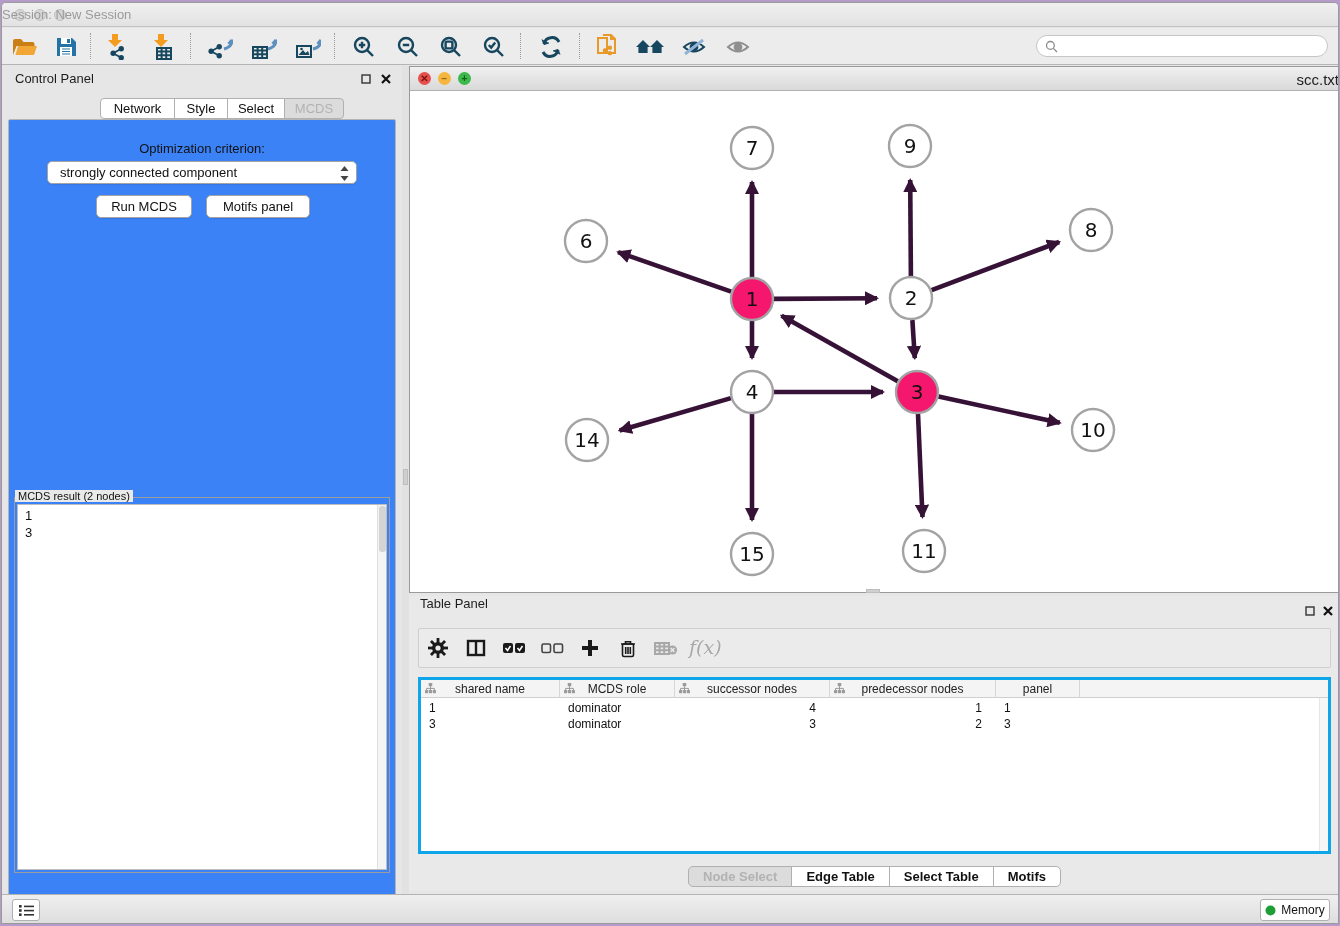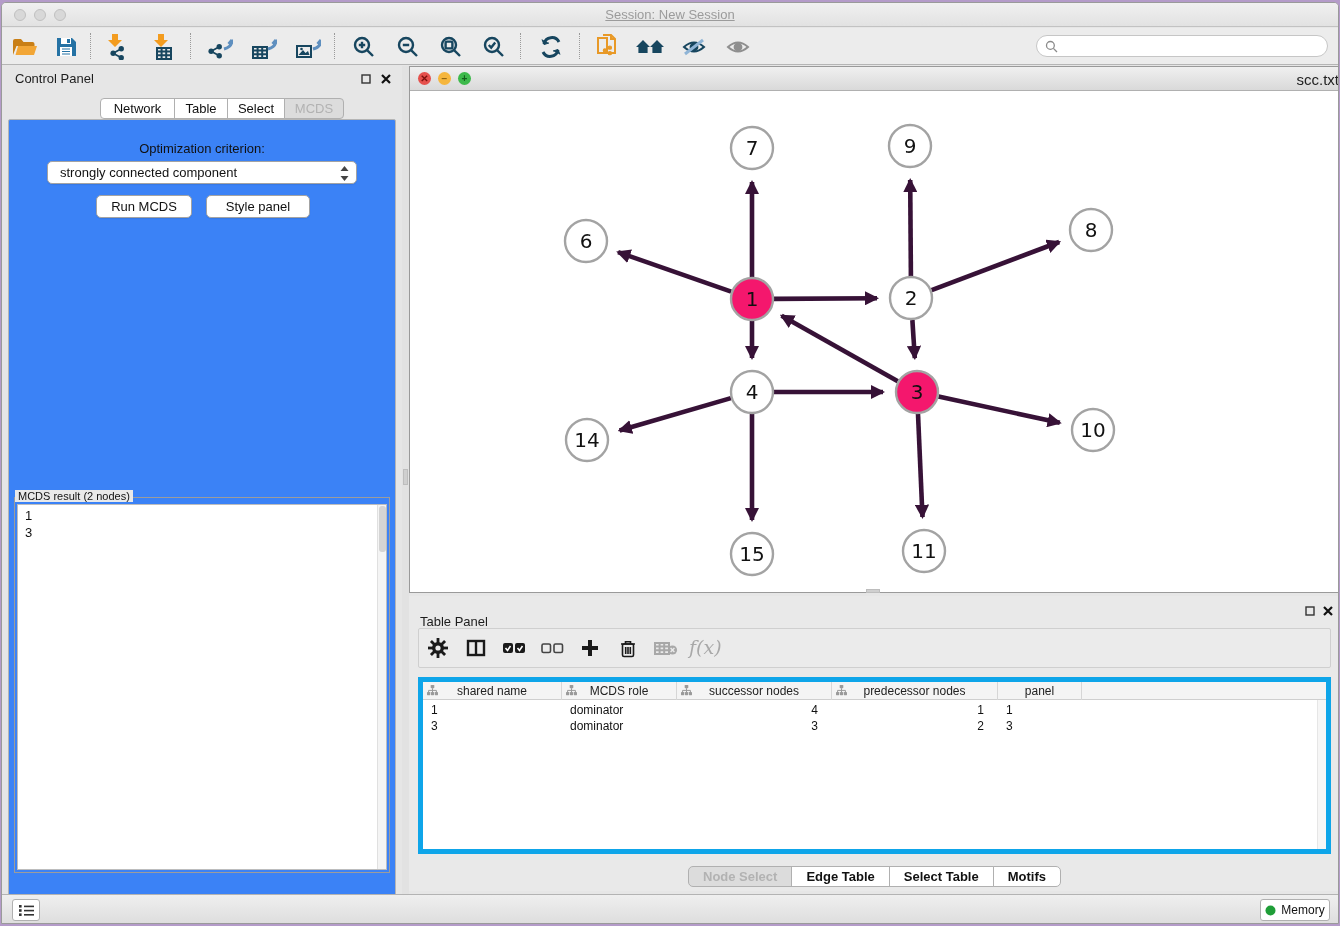--- a/index.html
+++ b/index.html
@@ -4,21 +4,21 @@
 <style>
   * { margin:0; padding:0; box-sizing:border-box; }
   html,body { width:1340px; height:926px; font-family:"Liberation Sans",sans-serif; }
   #desktop { position:relative; width:1340px; height:926px; background:#b49bc9; overflow:hidden; }
   #window { position:absolute; left:1px; top:2px; width:1338px; height:922px; background:#e6e6e6;
             border:1px solid #9a9a9a; border-radius:5px 5px 0 0; overflow:hidden; }
 
   
   .titlebar { position:absolute; left:0; top:0; width:100%; height:24px;
               background:linear-gradient(#f0f0f0,#e2e2e2); border-bottom:1px solid #c2c2c2; }
-  .titlebar .title { position:absolute; width:100%; text-align:center; top:4px; font-size:13px; color:#9b9b9b;text-decoration:underline; }
+  .titlebar .title { position:absolute; width:100%; text-align:left; top:4px; font-size:13px; color:#9b9b9b; }
   .tl-dot { position:absolute; top:6px; width:12px; height:12px; border-radius:50%;
             background:#d8d8d8; border:1px solid #c0c0c0; }
 
   
   .toolbar { position:absolute; left:0; top:25px; width:100%; height:37px;
              background:#ececec; border-bottom:1px solid #b5b5b5; }
   .tbtn { position:absolute; top:4px; width:32px; height:30px; display:flex; align-items:center; justify-content:center; }
   .tsep { position:absolute; top:5px; width:0; height:26px; border-left:1px dotted #9a9a9a; }
   .searchbox { position:absolute; right:10px; top:7px; width:292px; height:22px; background:#fff;
                border:1px solid #c6c6c6; border-radius:11px; display:flex; align-items:center; padding-left:8px; }
@@ -63,21 +63,21 @@
   .light { position:absolute; top:5px; width:13px; height:13px; border-radius:50%; font-size:10px; font-weight:bold;
            display:flex; align-items:center; justify-content:center; }
   .nw-canvas { position:absolute; left:0; top:24px; width:929px; height:501px; background:#fff; }
   .nw-handle { position:absolute; left:456px; bottom:-1px; width:14px; height:4px; background:#cfcfcf; border:1px solid #bdbdbd; }
 
   
   .tablepanel { position:absolute; left:407px; top:593px; width:931px; height:295px; background:#e9e9e9; }
   .tp-toolbar { position:absolute; left:9px; top:32px; width:913px; height:40px; background:#ebebeb;
                 border:1px solid #cfcfcf; border-radius:2px; display:flex; align-items:center; }
   .tp-tool { width:38px; height:32px; display:flex; align-items:center; justify-content:center; }
-  .tablegrid { position:absolute; left:9px; top:81px; width:913px; height:177px; background:#fff; border:5px solid #0ea5e9; }
+  .tablegrid { position:absolute; left:9px; top:81px; width:913px; height:177px; background:#fff; border:3px solid #0ea5e9; }
   .tg-header { position:absolute; left:0; top:0; height:18px; width:100%; background:#f4f4f4; border-bottom:1px solid #cfcfcf; }
   .tg-hcell { position:absolute; top:0; height:18px; border-right:1px solid #d6d6d6; font-size:12px; color:#222;
               display:flex; align-items:center; justify-content:center; }
   .tg-hicon { position:absolute; left:4px; top:3px; }
   .tg-row { position:absolute; left:0; height:16px; width:100%; }
   .tg-cell { position:absolute; top:0; height:16px; font-size:12px; color:#111; display:flex; align-items:center; }
   .tg-scroll { position:absolute; right:0; top:18px; bottom:0; width:9px; background:#f6f6f6; border-left:1px solid #e6e6e6; }
   .bt-tabs { position:absolute; left:0; top:270px; width:100%; height:22px; display:flex; justify-content:center; }
   .bt-tab { position:relative; padding:0 14px; font-weight:bold; }
   .tab-selected { background:#dcdcdc !important; color:#b2b2b2 !important; }
@@ -291,38 +291,38 @@
           <rect x="1" y="1" width="8" height="8" fill="none" stroke="#333" stroke-width="1.4"></rect>
         </svg>
   </div>
   <div class="panel-btn" style="left:377px; top:69px">
     <svg width="10" height="10" viewBox="0 0 10 10">
           <path d="M1,1 L9,9 M9,1 L1,9" stroke="#111" stroke-width="2.2"></path>
         </svg>
   </div>
   <div class="cp-tabs" id="cp-tabs" style="width: 243px;">
         <div class="cp-tab " style="left:0px; width:75px; border-radius:4px 0 0 4px;">Network</div>
-        <div class="cp-tab " style="left:74px; width:54px; ">Table</div>
+        <div class="cp-tab " style="left:74px; width:54px; ">Style</div>
         <div class="cp-tab " style="left:127px; width:58px; ">Select</div>
         <div class="cp-tab tab-selected" style="border-radius:0 4px 4px 0; left:184px; width:60px; ">MCDS</div>
       </div>
 
   <div class="cp-body">
     <div class="opt-label">Optimization criterion:</div>
     <div class="dropdown">
       <span>strongly connected component</span>
       <span class="dd-stepper">
         <svg width="11" height="17" viewBox="0 0 11 17">
               <path d="M5.5,1 L9.5,6 L1.5,6 Z" fill="#444"></path>
               <path d="M5.5,16 L9.5,11 L1.5,11 Z" fill="#444"></path>
             </svg>
       </span>
     </div>
     <button class="cp-button" style="left:87px; width:96px">Run MCDS</button>
-    <button class="cp-button" style="left:197px; width:104px">Style panel</button>
+    <button class="cp-button" style="left:197px; width:104px">Motifs panel</button>
 
     <div class="groupbox">
       <span class="gb-label">MCDS result (2 nodes)</span>
       <div class="gb-inner">
         <div class="gb-text" id="result-lines">1
 3</div>
         <div class="gb-scroll">
               <div class="gb-thumb"></div>
             </div>
       </div>
@@ -407,21 +407,21 @@
             <g>
               <circle cx="514" cy="460" r="21" fill="#ffffff" stroke="#a3a3a3" stroke-width="2.4"></circle>
               <text x="514" y="467" text-anchor="middle" font-size="20" font-family="DejaVu Sans, sans-serif" fill="#111111">11</text>
             </g>
           </svg>
     </div>
     <div class="nw-handle"></div>
   </div>
 
   <div class="tablepanel">
-    <div class="tp-header" style="left:11px; top:18px">Table Panel</div>
+    <div class="tp-header" style="left:11px; top:0">Table Panel</div>
     <div class="panel-btn" style="left:894px; top:8px">
       <svg width="10" height="10" viewBox="0 0 10 10">
             <rect x="1" y="1" width="8" height="8" fill="none" stroke="#333" stroke-width="1.4"></rect>
           </svg>
     </div>
     <div class="panel-btn" style="left:912px; top:8px">
       <svg width="10" height="10" viewBox="0 0 10 10">
             <path d="M1,1 L9,9 M9,1 L1,9" stroke="#111" stroke-width="2.2"></path>
           </svg>
     </div>

